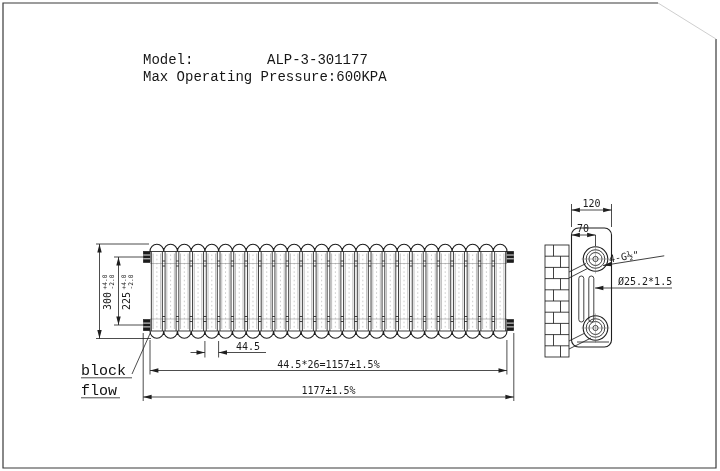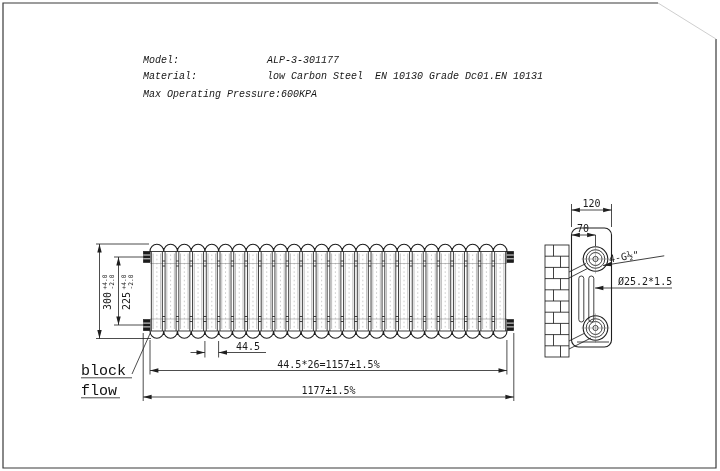--- a/index.html
+++ b/index.html
@@ -1,21 +1,21 @@
 <!DOCTYPE html>
 <html><head>
 <meta charset="utf-8">
 <style>
   html,body{margin:0;padding:0;background:#fff;}
   body{width:720px;height:471px;position:relative;overflow:hidden;
        font-family:"Liberation Mono",monospace;color:#1a1a1a;}
   .sheet{position:absolute;inset:0;background:#fff;}
   
   .specs{position:absolute;left:143px;top:53px;}
-  .spec-row{white-space:pre;height:15px;line-height:15px;font-size:10px;color:#161616;font-style:italic;}
+  .spec-row{white-space:pre;height:15px;line-height:15px;font-size:14px;color:#161616;}
   .spec-row.wide{height:18px;line-height:18px;}
   .spec-label{display:inline-block;min-width:124px;}
   
   svg.drawing{position:absolute;left:0;top:0;}
   .ln{stroke:#1f1f1f;stroke-width:1.1;fill:none;stroke-linecap:round;}
   .ln2{stroke:#1f1f1f;stroke-width:0.85;fill:none;}
   .thin{stroke:#6e6e6e;stroke-width:0.45;fill:none;}
   .dash{stroke:#9a9a9a;stroke-width:0.5;fill:none;stroke-dasharray:1.6 2.6;}
   .dim{stroke:#1f1f1f;stroke-width:0.8;fill:none;}
   .frame{stroke:#3a3a3a;stroke-width:1.2;fill:none;}
@@ -26,21 +26,20 @@
   .stub{fill:#1c1c1c;stroke:#1c1c1c;stroke-width:0.4;}
   .stubridge{stroke:#ffffff;stroke-width:0.9;}
 </style>
 </head>
 <body>
 
 <div class="sheet">
 
   <div class="specs" id="specs">
       <div class="spec-row"><span class="spec-label">Model:</span><span class="spec-value">ALP-3-301177</span></div>
-      <div class="spec-row wide"><span class="spec-label">Material:</span><span class="spec-value">low Carbon Steel  EN 10130 Grade Dc01.EN 10131</span></div>
       <div class="spec-row wide"><span class="spec-label">Max Operating Pressure:</span><span class="spec-value">600KPA</span></div>
     </div>
 
   <svg class="drawing" width="720" height="471" viewBox="0 0 720 471">
     <defs>
       <marker id="arw" markerWidth="10" markerHeight="7" refX="9.3" refY="3.5" orient="auto-start-reverse" markerUnits="userSpaceOnUse">
         <path d="M9.3,3.5 L0.9,1.3 L0.9,5.7 Z" fill="#1f1f1f"></path>
       </marker>
     </defs>
 

